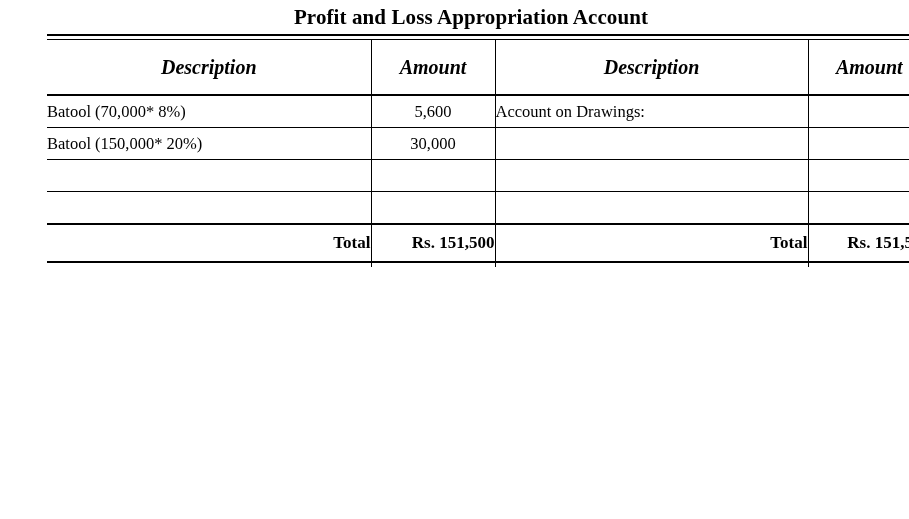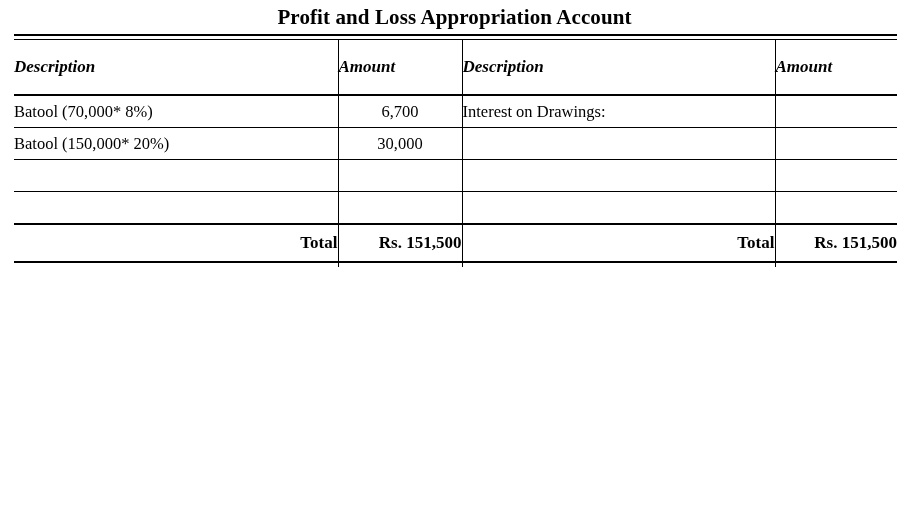--- a/index.html
+++ b/index.html
@@ -13,20 +13,21 @@
     overflow: hidden;
     font-family: "Liberation Serif", "DejaVu Serif", serif;
     color: #000000;
   }
 
   .page {
     position: relative;
     width: 909px;
     height: 519px;
     box-sizing: border-box;
+    padding-left: 33px;
   }
 
   
   .doc-title {
     text-align: center;
     font-size: 21px;
     font-weight: bold;
     line-height: 30px;
     padding-top: 2px;
     letter-spacing: 0.1px;
@@ -69,24 +70,24 @@
     border-bottom: 1px solid #000;
     height: 3px;
     line-height: 0;
     font-size: 0;
   }
   .rule-top td { border: none; height: 3px; }
 
   
   tr.head-row td {
     height: 54px;
-    text-align: left;
+    text-align: center;
     font-style: italic;
     font-weight: bold;
-    font-size: 17px;
+    font-size: 20px;
     border-top: none;
     border-bottom: 2.5px solid #000;
   }
 
   
   tr.body-row td {
     height: 31px;
     font-size: 16.5px;
     border-top: none;
     border-bottom: 1px solid #000;
@@ -156,22 +157,22 @@
             <td class=""></td>
           </tr>
           <tr class="head-row">
             <td class="vr-right">Description</td>
             <td class="vr-right">Amount</td>
             <td class="vr-right">Description</td>
             <td>Amount</td>
           </tr>
           <tr class="body-row">
             <td class="cell-sub vr-right">Batool (70,000* 8%)</td>
-            <td class="cell-amt vr-right">6,700</td>
-            <td class="cell-head vr-right">Interest on Drawings:</td>
+            <td class="cell-amt vr-right">5,600</td>
+            <td class="cell-head vr-right">Account on Drawings:</td>
             <td class="cell-amt"></td>
           </tr>
           <tr class="body-row">
             <td class="cell-sub vr-right">Batool (150,000* 20%)</td>
             <td class="cell-amt vr-right">30,000</td>
             <td class="cell-blank vr-right"></td>
             <td class="cell-amt"></td>
           </tr>
           <tr class="body-row">
             <td class="cell-blank vr-right"></td>

